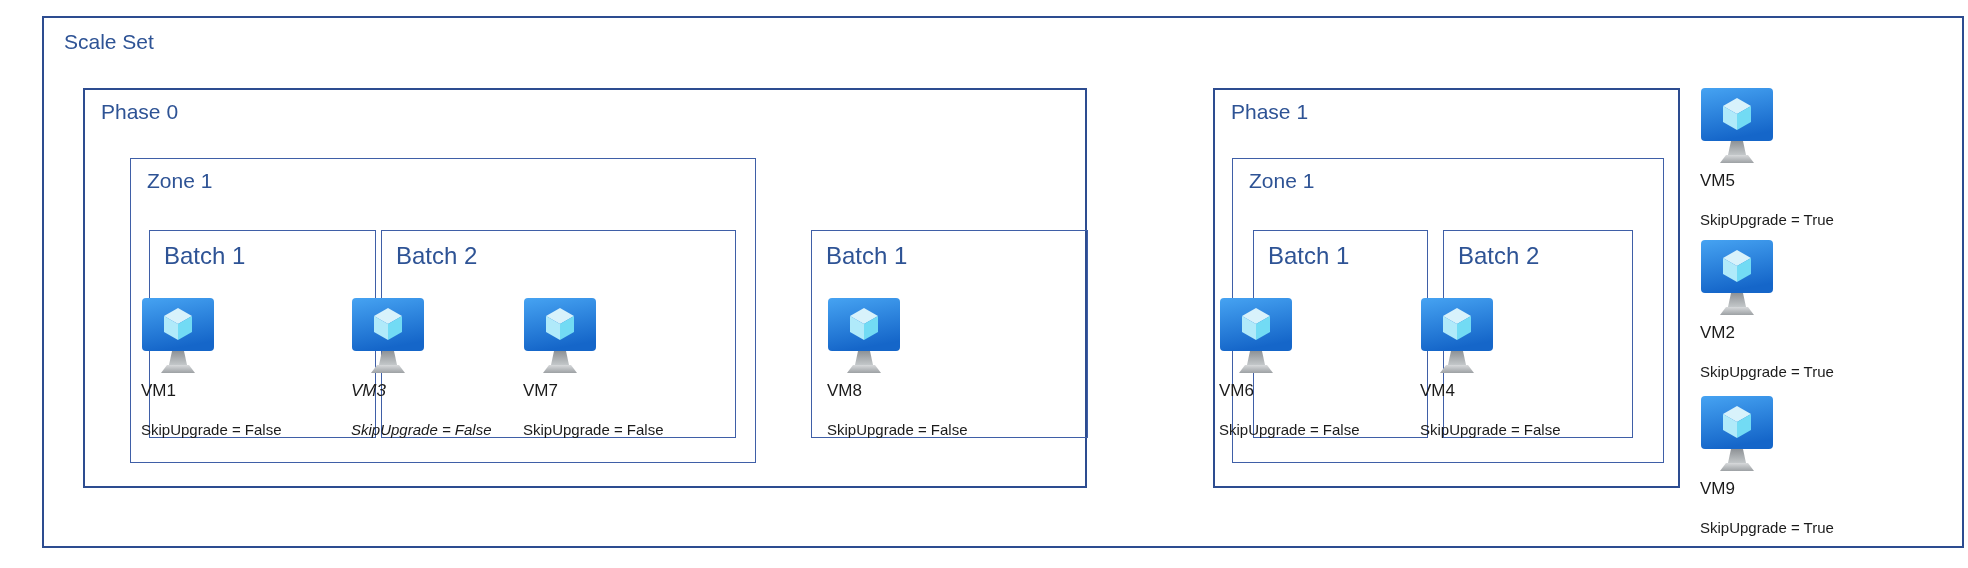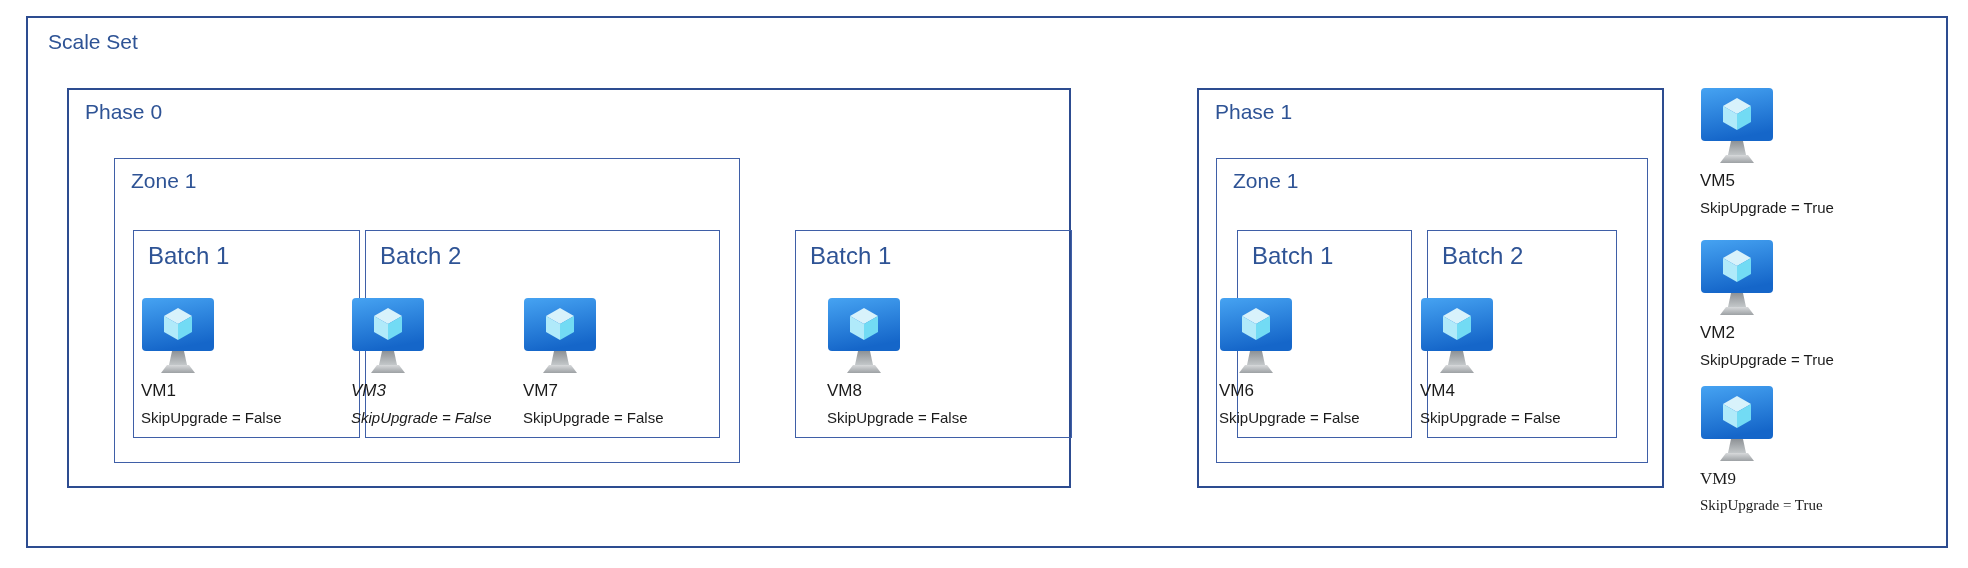--- a/index.html
+++ b/index.html
@@ -1,32 +1,32 @@
 <!DOCTYPE html>
 <html><head>
 <meta charset="utf-8">
 <style>
   html,body{margin:0;padding:0;background:#ffffff;}
   .stage{
     position:relative;width:1968px;height:568px;background:#ffffff;
     font-family:"Liberation Sans",sans-serif;overflow:hidden;
   }
-  .box{position:absolute;border:1.5px solid #3f5fa7;box-sizing:border-box;background:transparent;}
+  .box{position:absolute;border:1.5px solid #3f5fa7;box-sizing:border-box;background:transparent;margin-left:16px;}
   .box.outer{border:2px solid #2d4c90;}
   .lbl{
     position:absolute;left:16px;top:10px;
     font-size:21px;line-height:1.1;color:#2e5395;white-space:nowrap;
   }
   .lbl.small{font-size:24px;top:12px;left:14px;}
   .vm{
     position:absolute;transform:translateX(-50%);
     width:210px;text-align:left;color:#1b1b1b;
   }
   .vm-name{font-size:17px;margin-top:1px;}
-  .vm-skip{font-size:15px;margin-top:8px;}
+  .vm-skip{font-size:15px;margin-top:20px;}
   .defs-holder{position:absolute;width:0;height:0;overflow:hidden;}
 </style>
 </head>
 <body>
 
 <div class="stage">
 
   <svg class="defs-holder" aria-hidden="true">
     <defs>
       <linearGradient id="mg" x1="0" y1="0" x2="0.25" y2="1">
@@ -144,21 +144,21 @@
   </div>
 
   <div class="vm" style="left:1805px;top:240px;">
     <svg width="74" height="78" viewBox="0 0 74 78">
         <use href="#vmicon"></use>
       </svg>
     <div class="vm-name">VM2</div>
     <div class="vm-skip">SkipUpgrade = True</div>
   </div>
 
-  <div class="vm" style="left:1805px;top:386px;font-family:Liberation Serif, serif;">
+  <div class="vm" style="left:1805px;top:396px;">
     <svg width="74" height="78" viewBox="0 0 74 78">
         <use href="#vmicon"></use>
       </svg>
     <div class="vm-name">VM9</div>
     <div class="vm-skip">SkipUpgrade = True</div>
   </div>
 
 </div>
 
 </body></html>

